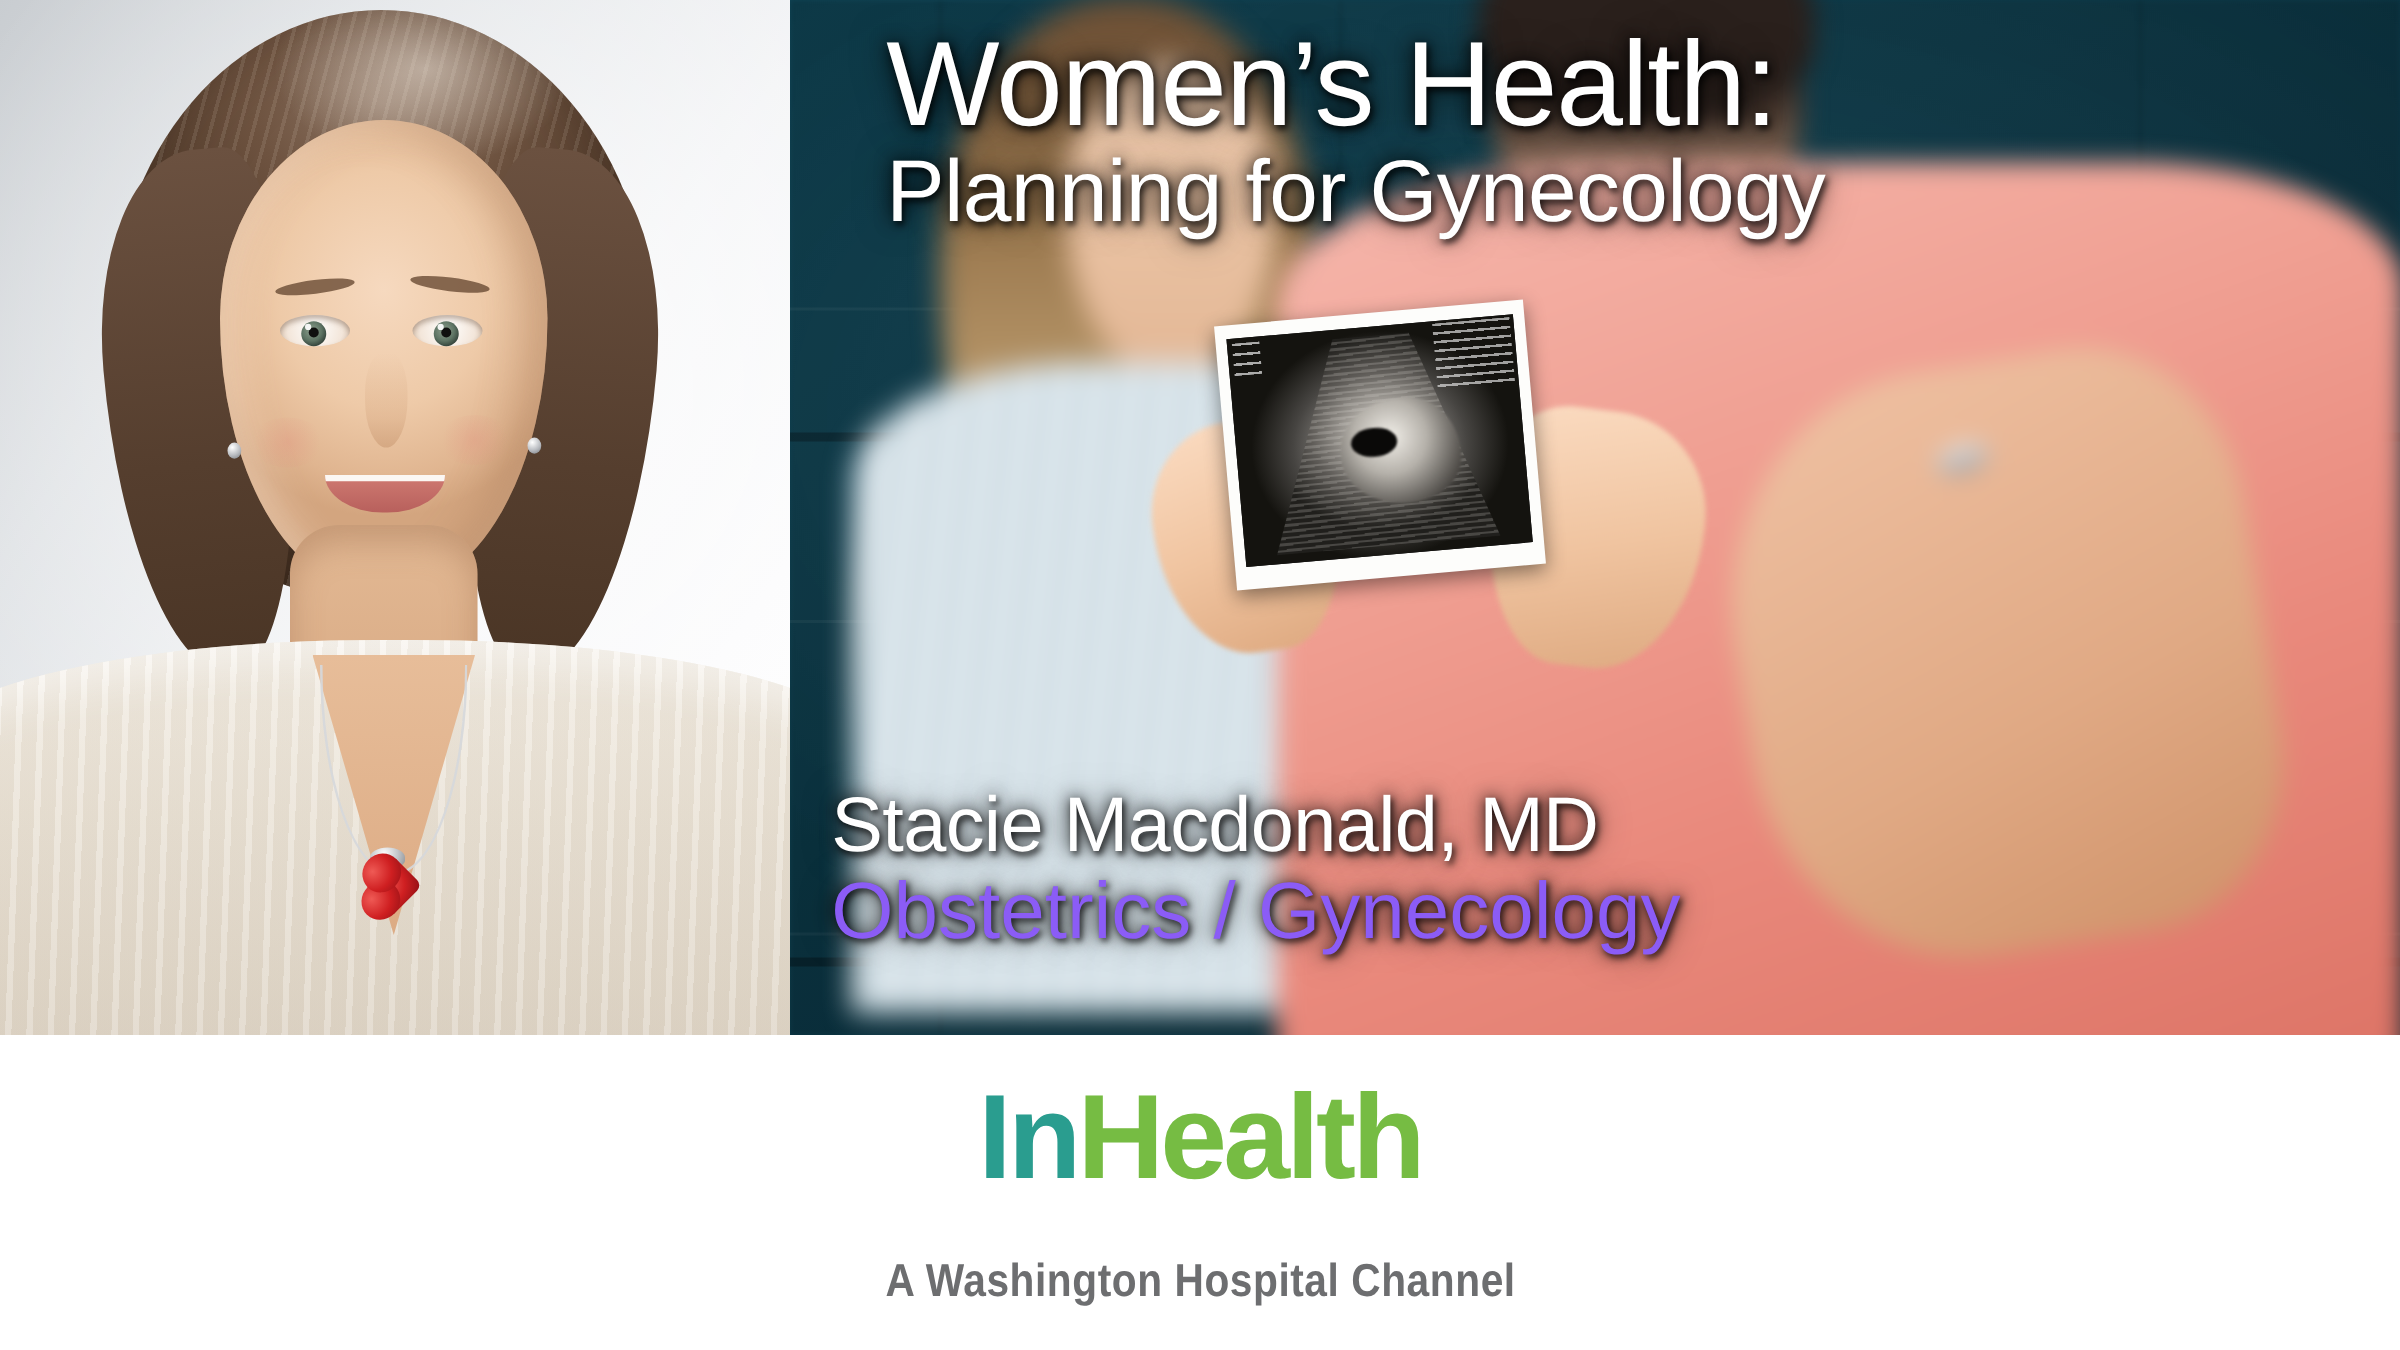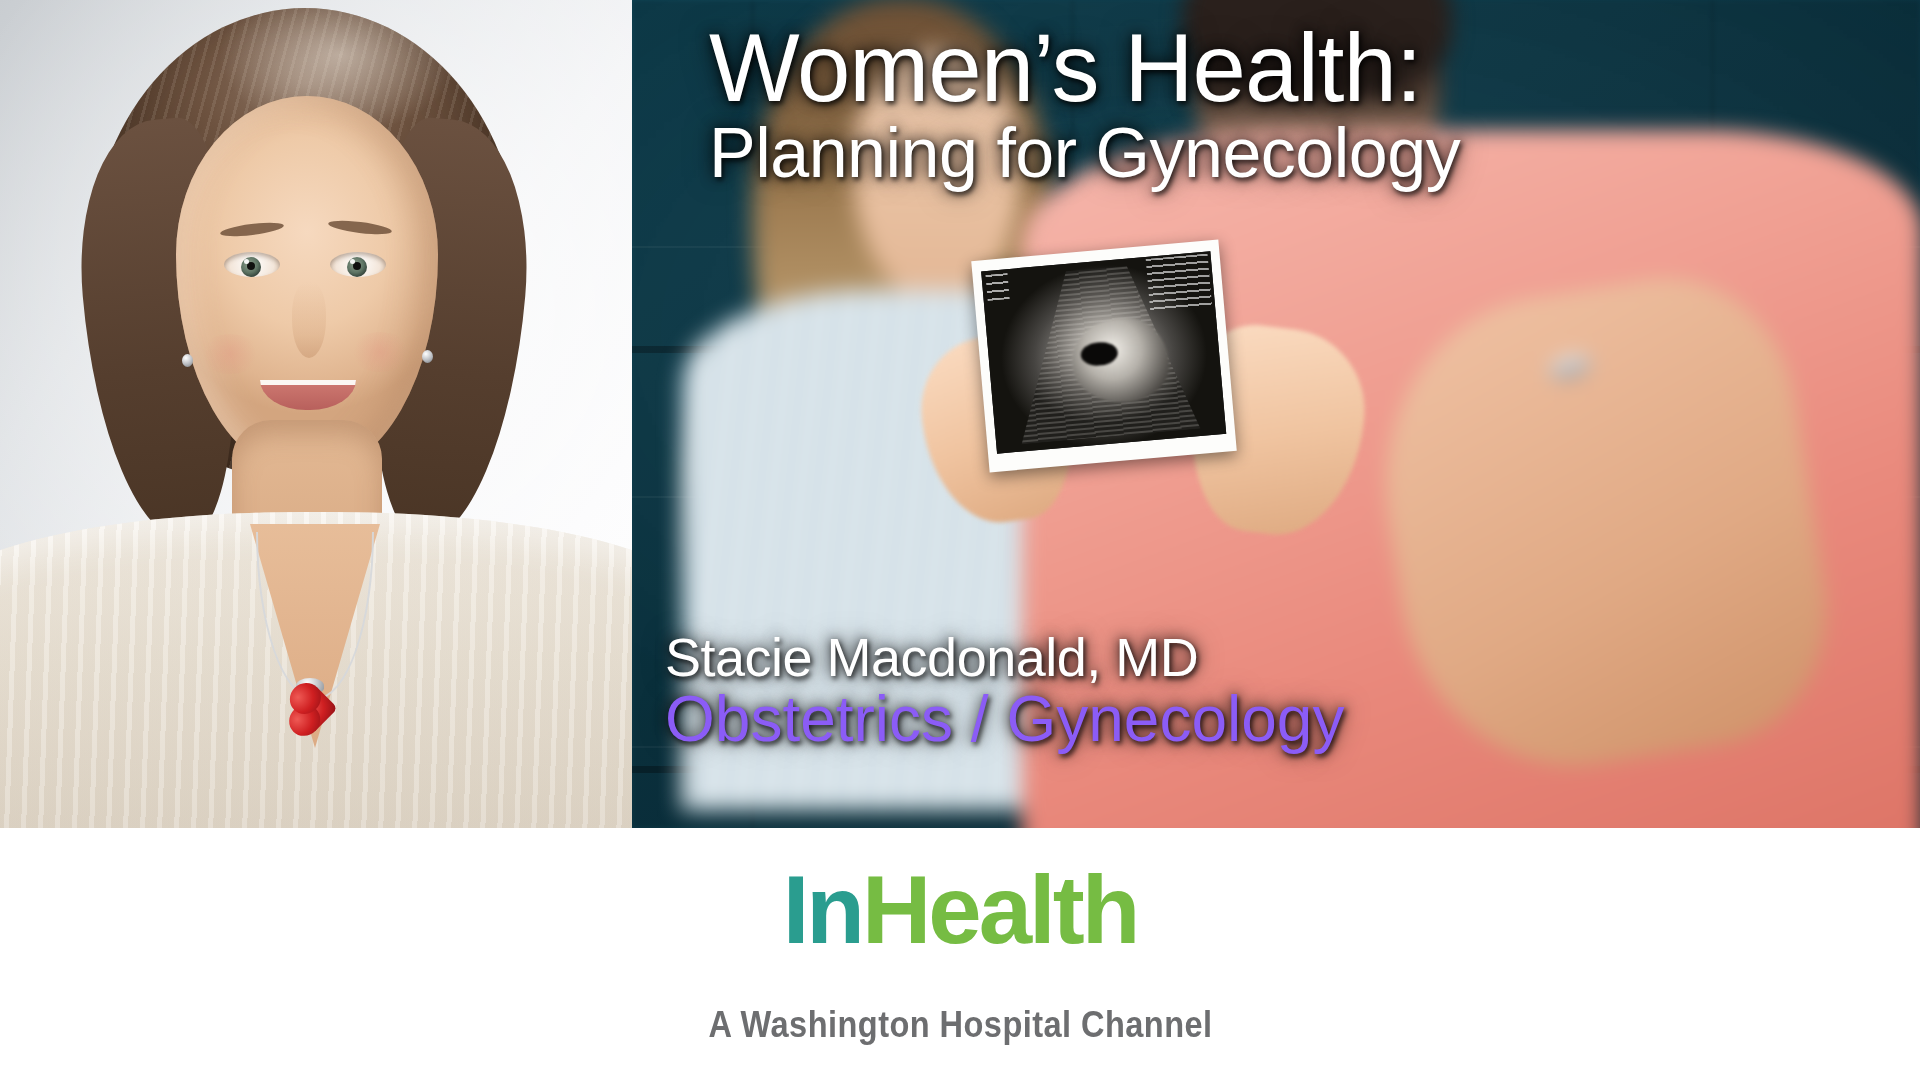--- a/index.html
+++ b/index.html
@@ -288,21 +288,21 @@
     text-shadow:0 0 14px rgba(0,0,0,.85), 0 0 30px rgba(0,0,0,.55), 2px 3px 5px rgba(0,0,0,.7);
   }
   .title-sub {
     font-size:70px; font-weight:400; color:#ffffff; line-height:1.1;
     margin-top:-4px; letter-spacing:-.5px;
     text-shadow:0 0 14px rgba(0,0,0,.85), 0 0 28px rgba(0,0,0,.55), 2px 3px 5px rgba(0,0,0,.7);
   }
 
   .speaker-block { position:absolute; left:665px; top:628px; z-index:20; }
   .speaker-name {
-    font-size:54px; font-weight:400; color:#ffffff; line-height:1.08;
+    font-size:62px; font-weight:400; color:#ffffff; line-height:1.08;
     letter-spacing:-.5px;
     text-shadow:0 0 13px rgba(0,0,0,.85), 0 0 26px rgba(0,0,0,.5), 2px 3px 5px rgba(0,0,0,.7);
   }
   .speaker-role {
     font-size:64px; font-weight:400; color:#8b5cf6; line-height:1.12; margin-top:-2px;
     text-shadow:0 0 13px rgba(0,0,0,.85), 0 0 26px rgba(0,0,0,.5), 2px 3px 5px rgba(0,0,0,.7);
   }
 
   
   .footer {

